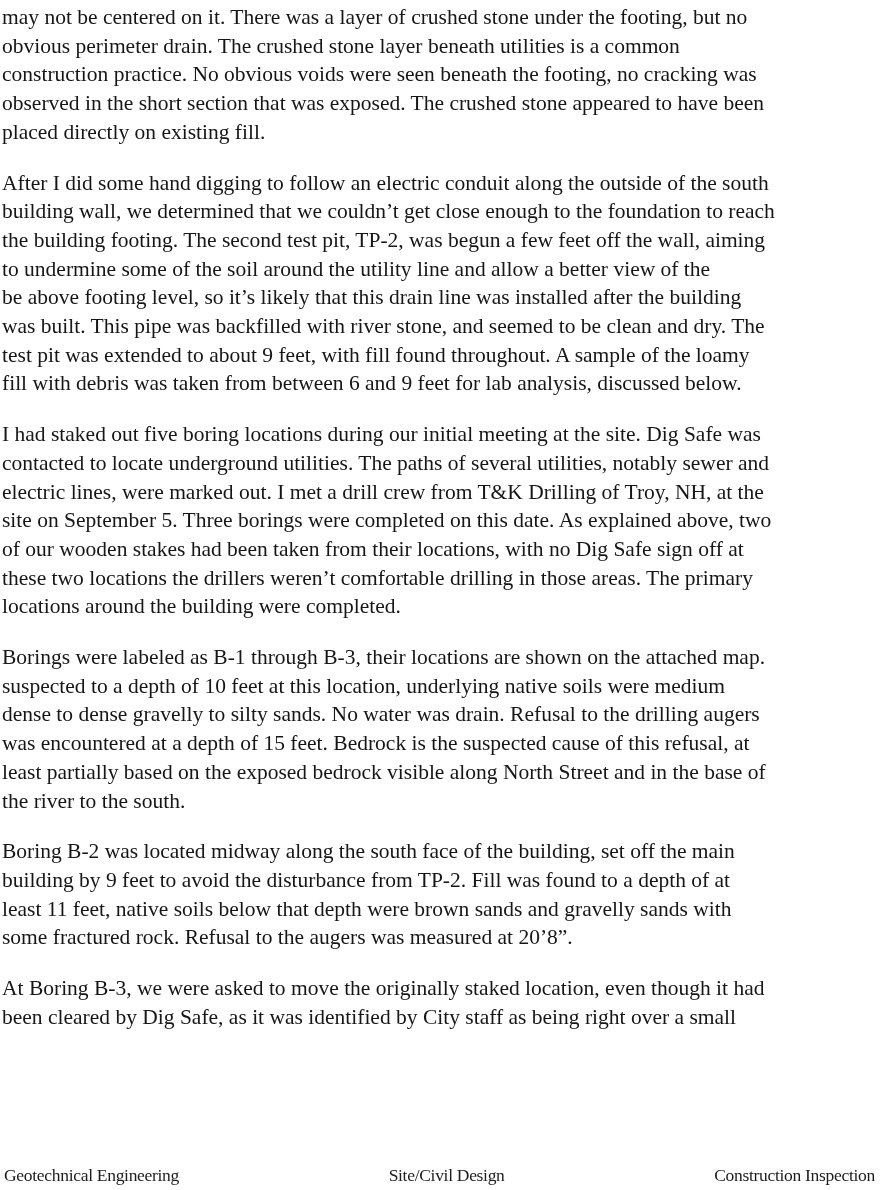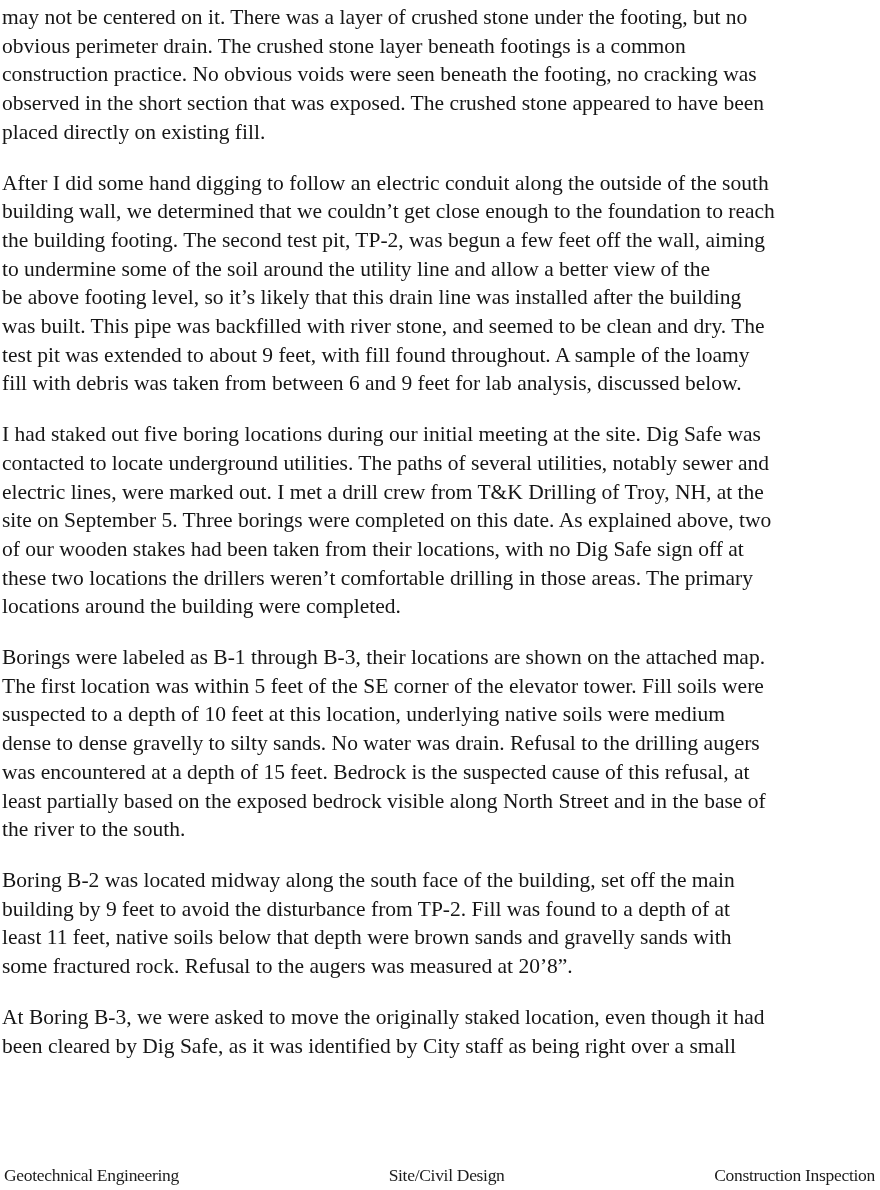--- a/index.html
+++ b/index.html
@@ -47,21 +47,21 @@
     color: #1c1c1c;
   }
 </style>
 </head>
 <body>
 
 <div class="page">
   <div class="content">
       <div class="para">
         <div class="line">may not be centered on it. There was a layer of crushed stone under the footing, but no</div>
-        <div class="line">obvious perimeter drain. The crushed stone layer beneath footings is a common</div>
+        <div class="line">obvious perimeter drain. The crushed stone layer beneath utilities is a common</div>
         <div class="line">construction practice. No obvious voids were seen beneath the footing, no cracking was</div>
         <div class="line">observed in the short section that was exposed. The crushed stone appeared to have been</div>
         <div class="line">placed directly on existing fill.</div>
       </div>
       <div class="para">
         <div class="line">After I did some hand digging to follow an electric conduit along the outside of the south</div>
         <div class="line">building wall, we determined that we couldn’t get close enough to the foundation to reach</div>
         <div class="line">the building footing. The second test pit, TP-2, was begun a few feet off the wall, aiming</div>
         <div class="line">to undermine some of the soil around the utility line and allow a better view of the</div>
         <div class="line">be above footing level, so it’s likely that this drain line was installed after the building</div>
@@ -73,21 +73,20 @@
         <div class="line">I had staked out five boring locations during our initial meeting at the site. Dig Safe was</div>
         <div class="line">contacted to locate underground utilities. The paths of several utilities, notably sewer and</div>
         <div class="line">electric lines, were marked out. I met a drill crew from T&amp;K Drilling of Troy, NH, at the</div>
         <div class="line">site on September 5. Three borings were completed on this date. As explained above, two</div>
         <div class="line">of our wooden stakes had been taken from their locations, with no Dig Safe sign off at</div>
         <div class="line">these two locations the drillers weren’t comfortable drilling in those areas. The primary</div>
         <div class="line">locations around the building were completed.</div>
       </div>
       <div class="para">
         <div class="line">Borings were labeled as B-1 through B-3, their locations are shown on the attached map.</div>
-        <div class="line">The first location was within 5 feet of the SE corner of the elevator tower. Fill soils were</div>
         <div class="line">suspected to a depth of 10 feet at this location, underlying native soils were medium</div>
         <div class="line">dense to dense gravelly to silty sands. No water was drain. Refusal to the drilling augers</div>
         <div class="line">was encountered at a depth of 15 feet. Bedrock is the suspected cause of this refusal, at</div>
         <div class="line">least partially based on the exposed bedrock visible along North Street and in the base of</div>
         <div class="line">the river to the south.</div>
       </div>
       <div class="para">
         <div class="line">Boring B-2 was located midway along the south face of the building, set off the main</div>
         <div class="line">building by 9 feet to avoid the disturbance from TP-2. Fill was found to a depth of at</div>
         <div class="line">least 11 feet, native soils below that depth were brown sands and gravelly sands with</div>

